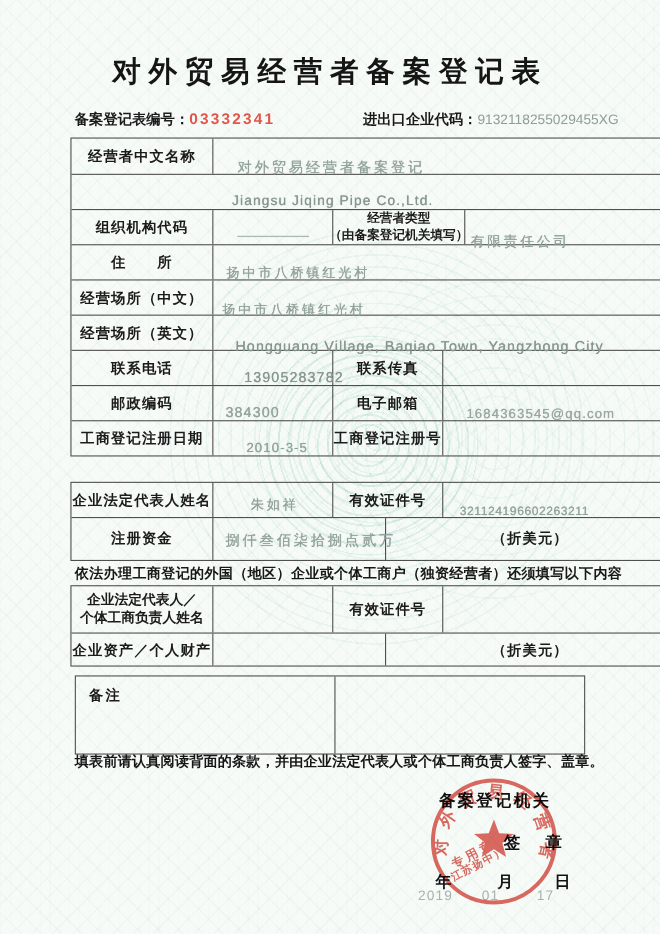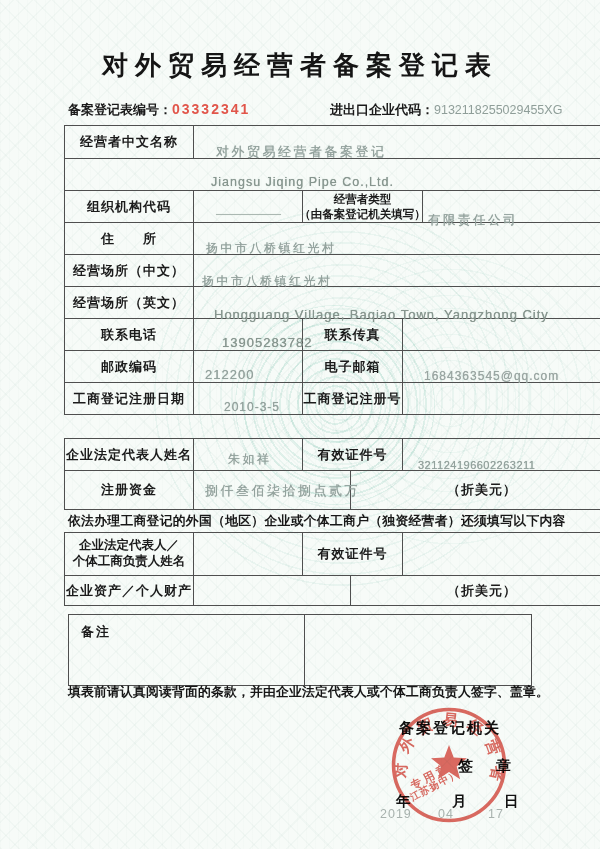--- a/index.html
+++ b/index.html
@@ -214,34 +214,34 @@
   <div class="notice">填表前请认真阅读背面的条款，并由企业法定代表人或个体工商负责人签字、盖章。</div>
 
   <div class="typed typed-cjk" style="left:216px; top:143px; font-size:13px;">对外贸易经营者备案登记</div>
   <div class="typed" style="left:211px; top:175px; font-size:12.5px; color:#87968f;">Jiangsu Jiqing Pipe Co.,Ltd.</div>
   <div class="typed dashes" style="left:216px; top:206px; font-size:13px;">—————</div>
   <div class="typed typed-cjk" style="left:428px; top:212px; font-size:12.5px;">有限责任公司</div>
   <div class="typed typed-cjk" style="left:206px; top:240px; font-size:12px;">扬中市八桥镇红光村</div>
   <div class="typed typed-cjk" style="left:202px; top:273px; font-size:12px;">扬中市八桥镇红光村</div>
   <div class="typed" style="left:214px; top:307px; font-size:13px; color:#87968f;">Hongguang Village, Baqiao Town, Yangzhong City</div>
   <div class="typed" style="left:222px; top:335px; font-size:13px; color:#87968f;">13905283782</div>
-  <div class="typed" style="left:205px; top:367px; font-size:13px;">212200</div>
+  <div class="typed" style="left:205px; top:367px; font-size:13px;">384300</div>
   <div class="typed" style="left:424px; top:369px; font-size:12px; color:#9aa6a2;">1684363545@qq.com</div>
   <div class="typed" style="left:224px; top:400px; font-size:12px;">2010-3-5</div>
   <div class="typed typed-cjk" style="left:228px; top:451px; font-size:12px;">朱如祥</div>
   <div class="typed" style="left:418px; top:459px; font-size:11px; letter-spacing:.5px;">321124196602263211</div>
   <div class="typed typed-cjk" style="left:205px; top:482px; font-size:13px;">捌仟叁佰柒拾捌点贰万</div>
 
   <div class="stamp-text authority">备案登记机关</div>
   <div class="stamp-text signzhang">签　章</div>
   <div class="stamp-text ymd y-l">年</div>
   <div class="stamp-text ymd m-l">月</div>
   <div class="stamp-text ymd d-l">日</div>
   <div class="datev d-y">2019</div>
-  <div class="datev d-m">04</div>
+  <div class="datev d-m">01</div>
   <div class="datev d-d">17</div>
 
   <svg class="seal" width="154" height="154" viewBox="0 0 150 150">
     <defs>
       <path id="ringPath" d="M 34.6,89.4 A 42,42 0 1 1 115.4,89.4" fill="none"></path>
     </defs>
     <circle cx="75" cy="75" r="54" fill="none" stroke="#d8463c" stroke-width="3.5"></circle>
     <polygon fill="#d8463c" transform="translate(75,74) scale(1.15)" points="0,-16 4,-5.5 15.2,-4.9 6.5,2.1 9.4,12.9 0,6.8 -9.4,12.9 -6.5,2.1 -15.2,-4.9 -4,-5.5"></polygon>
     <text font-size="14.5" font-weight="bold" fill="#d8463c" letter-spacing="8.5" font-family="Liberation Sans, sans-serif">
       <textPath href="#ringPath" startOffset="2">对外贸易经营者备案登记</textPath>

